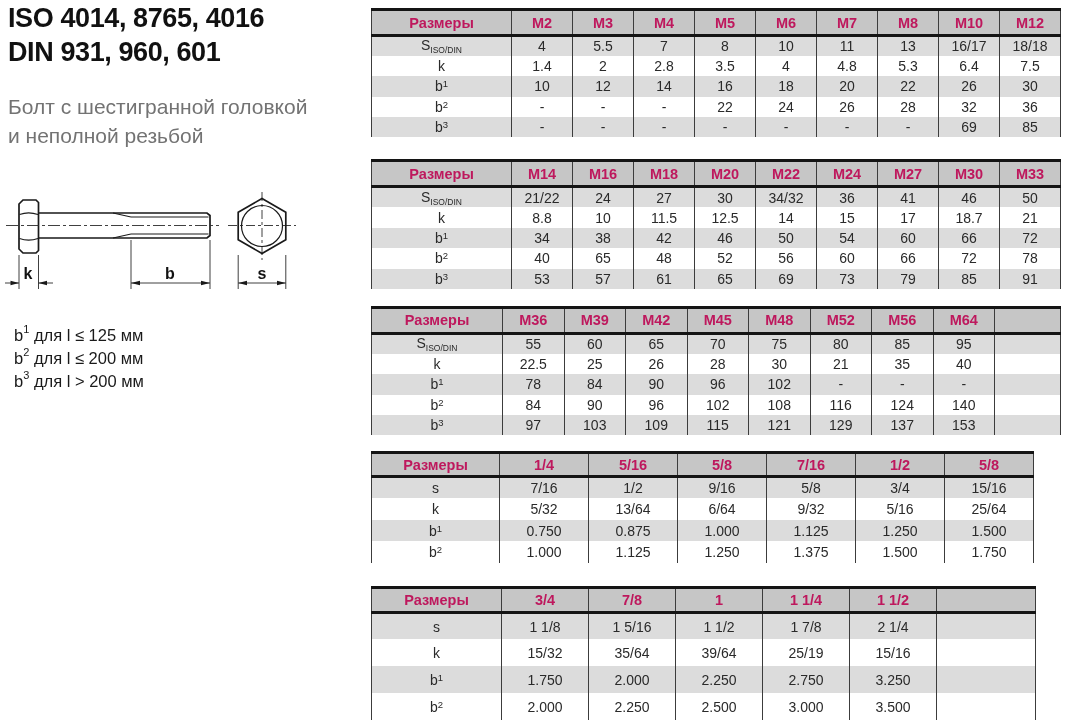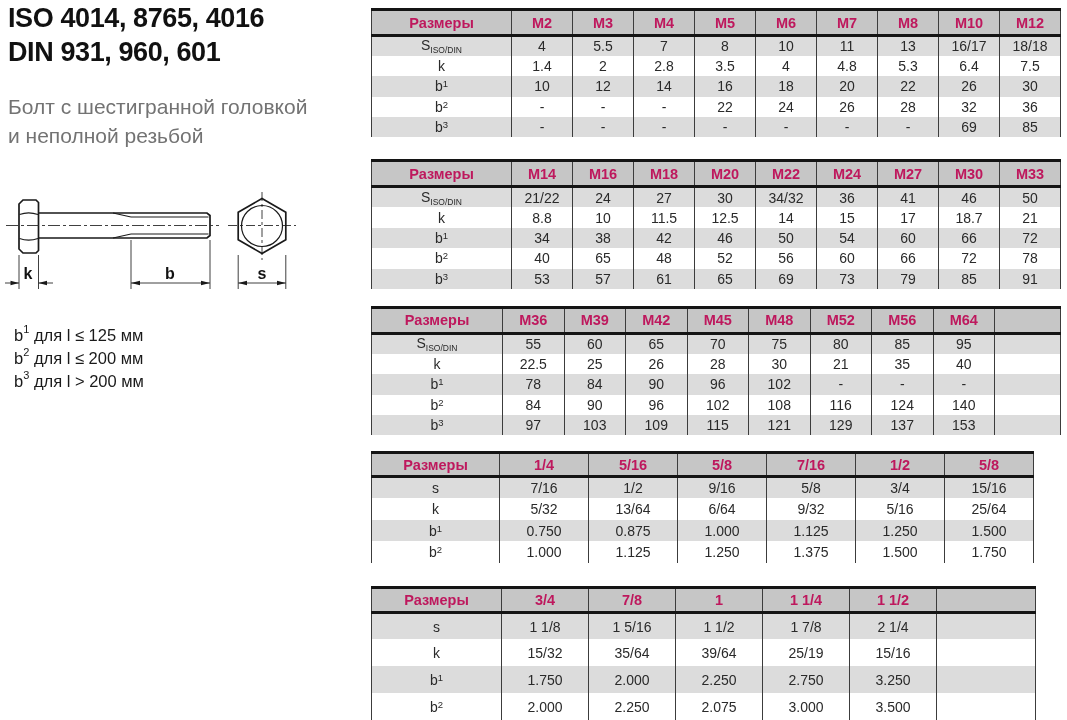--- a/index.html
+++ b/index.html
@@ -494,21 +494,21 @@
             <td>2.000</td>
             <td>2.250</td>
             <td>2.750</td>
             <td>3.250</td>
             <td></td>
           </tr>
           <tr>
             <td class="row-label"><span>b</span><sup>2</sup></td>
             <td>2.000</td>
             <td>2.250</td>
-            <td>2.075</td>
+            <td>2.500</td>
             <td>3.000</td>
             <td>3.500</td>
             <td></td>
           </tr>
         </tbody>
       </table>
     </div>
 
 </div>
 

